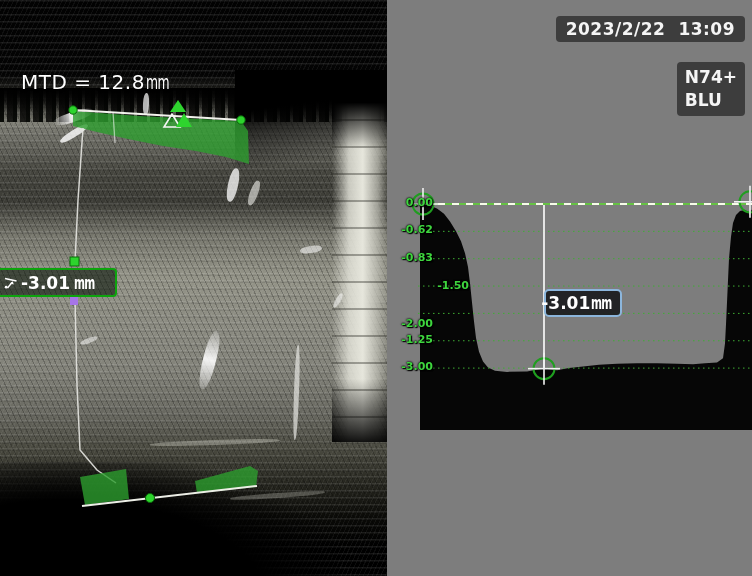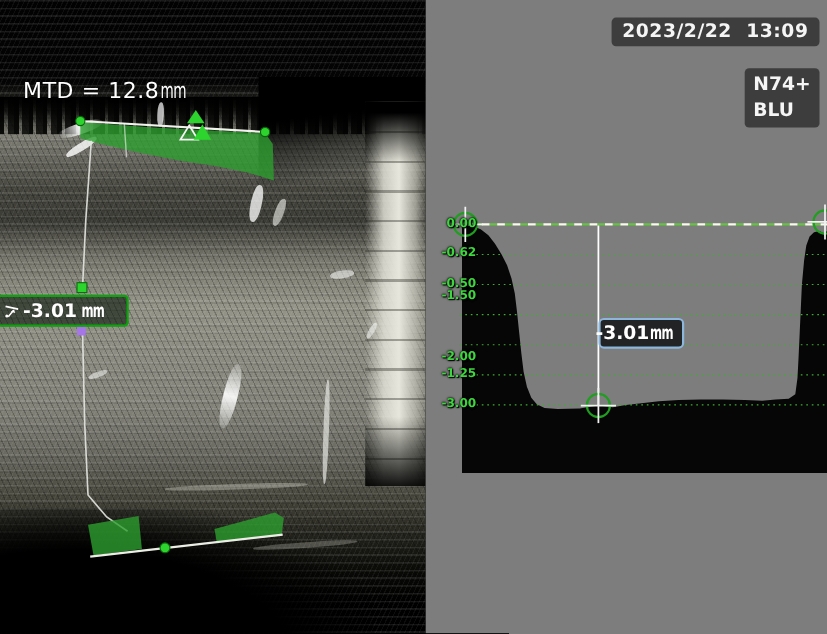--- a/index.html
+++ b/index.html
@@ -146,22 +146,22 @@
           <circle cx="363" cy="201.812" r="10.5" fill="none" stroke="#1f9e1f" stroke-width="2"></circle>
           <line x1="347" y1="201.812" x2="379" y2="201.812" stroke="#f2f2f2" stroke-width="1.6"></line>
           <line x1="363" y1="185.812" x2="363" y2="217.812" stroke="#f2f2f2" stroke-width="1.6"></line>
           <circle cx="157" cy="368.647" r="10.5" fill="none" stroke="#1f9e1f" stroke-width="2"></circle>
           <line x1="141" y1="368.647" x2="173" y2="368.647" stroke="#f2f2f2" stroke-width="1.6"></line>
           <line x1="157" y1="352.647" x2="157" y2="384.647" stroke="#f2f2f2" stroke-width="1.6"></line>
         </svg>
       <div id="ytick-box">
           <div class="ytick" style="top: 196px;">0.00</div>
           <div class="ytick" style="top: 223.35px;">-0.62</div>
-          <div class="ytick" style="top: 250.7px;">-0.50</div>
-          <div class="ytick" style="top: 262px;">-1.50</div>
+          <div class="ytick" style="top: 250.7px;">-0.83</div>
+          <div class="ytick" style="top: 279px; padding-left: 36px;">-1.50</div>
           <div class="ytick" style="top: 305.4px; margin-top: 12px;">-2.00</div>
           <div class="ytick" style="top: 332.75px;">-1.25</div>
           <div class="ytick" style="top: 360.1px;">-3.00</div>
         </div>
       <div class="measurement-label">
         <span>-3.01</span>
           <span class="u">mm</span>
       </div>
     </div>
   </div>

